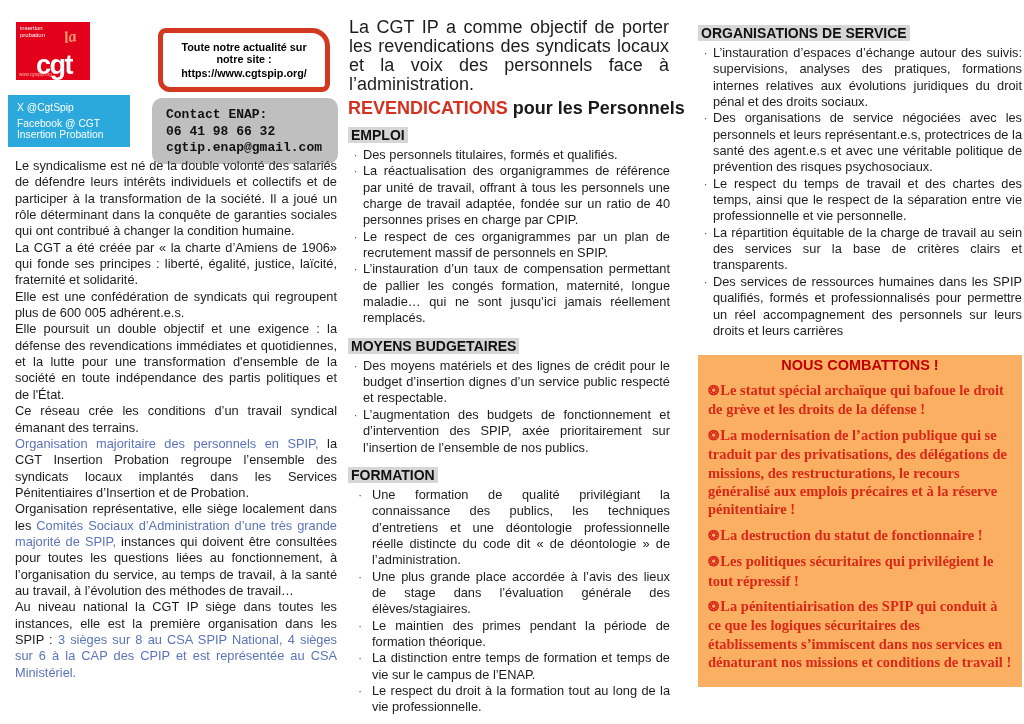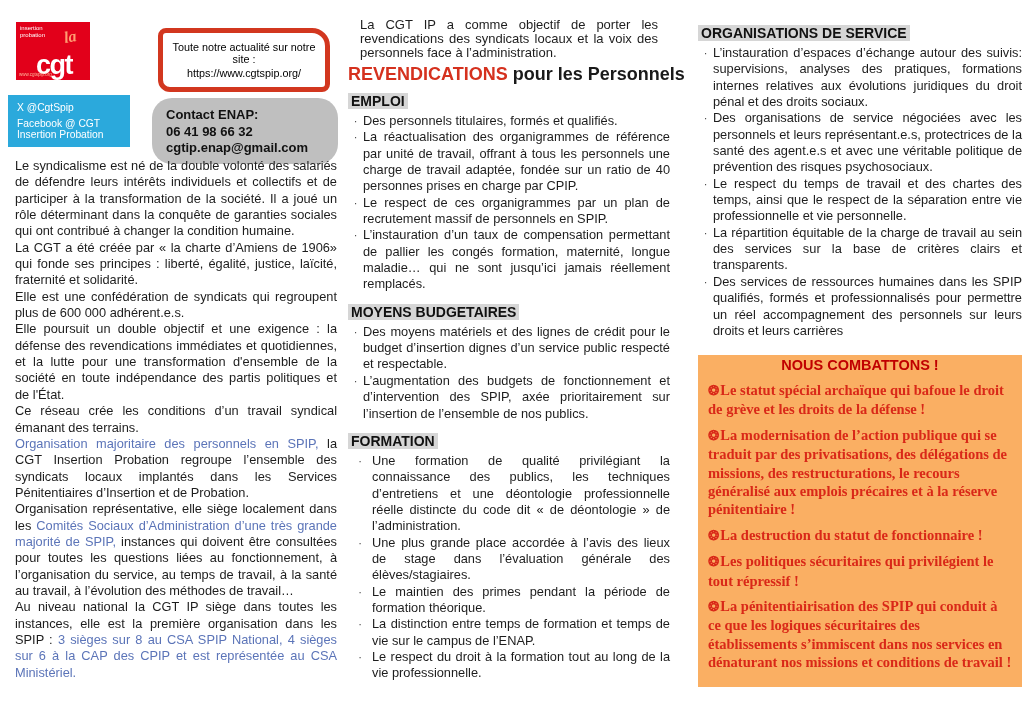--- a/index.html
+++ b/index.html
@@ -12,35 +12,35 @@
 
   
   .logo{position:absolute;left:8px;top:8px;width:74px;height:58px;background:#E2001A;color:#fff;}
   .logo-top{position:absolute;left:4px;top:3px;font-size:6px;line-height:6.5px;color:#fff;}
   .logo-la{position:absolute;right:14px;top:6px;font-size:16px;font-style:italic;font-weight:bold;font-family:"Liberation Serif",serif;color:#FF9D72;transform:rotate(-10deg);}
   .logo-cgt{position:absolute;left:20px;bottom:1px;font-size:27px;font-weight:bold;letter-spacing:-1.5px;line-height:1;color:#fff;}
   .logo-url{position:absolute;left:3px;bottom:3px;font-size:4.5px;color:#FFB79B;}
 
   
   .site-box{position:absolute;left:150px;top:14px;width:172px;height:64px;border:5px solid #D2371F;border-radius:8px 18px 8px 12px;background:#fff;box-sizing:border-box;display:flex;flex-direction:column;justify-content:space-between;padding:8px 5px;text-align:center;}
-  .site-box div{font-size:10.8px;font-weight:normal;color:#000;}
+  .site-box div{font-size:10.8px;font-weight:bold;color:#000;}
 
   
   .social-box{position:absolute;left:0;top:81px;width:122px;height:52px;background:#2BA9DC;color:#fff;box-sizing:border-box;padding:7px 9px;display:flex;flex-direction:column;justify-content:space-between;font-size:10.3px;}
 
   
-  .contact-box{position:absolute;left:144px;top:84px;width:186px;height:66px;background:#BFBFBF;border-radius:20px;box-sizing:border-box;padding:9px 8px 8px 14px;font-weight:bold;font-size:13px;line-height:16.5px;color:#111;}
+  .contact-box{position:absolute;left:144px;top:84px;width:186px;height:66px;background:#BFBFBF;border-radius:10px;box-sizing:border-box;padding:9px 8px 8px 14px;font-weight:bold;font-size:13px;line-height:16.5px;color:#111;font-family:Liberation Mono, monospace;}
 
   
   .body-text{position:absolute;left:7px;top:144px;width:322px;font-size:12.8px;line-height:16.35px;text-align:justify;}
   .para{margin:0;}
   .blue{color:#5B74B8;}
 
   
-  .intro{margin:4px 12px 0;font-size:13px;line-height:14px;text-align:justify;}
+  .intro{margin:4px 1px 0;font-size:18px;line-height:19px;text-align:justify;}
   .main-heading{margin:4px 0 4px;font-size:18px;font-weight:bold;color:#1a1a1a;white-space:nowrap;}
   .main-heading .accent{color:#D5311E;}
   .sec-title{display:inline-block;background:#D6D6D6;font-weight:bold;font-size:14px;padding:0 3px;margin:11px 0 4px;color:#111;}
   .col-mid .sec-title:first-of-type{margin-top:4px;}
 
   .li{display:flex;margin:0;}
   .dot{flex:0 0 15px;width:15px;text-align:center;font-size:11px;line-height:16.35px;color:#444;}
   .li-text{flex:1;font-size:12.8px;line-height:16.35px;text-align:justify;}
   .li.deep .dot{flex:0 0 24px;width:24px;}
 
@@ -78,21 +78,21 @@
 
     <div class="contact-box">
       <div>Contact ENAP:</div>
       <div>06 41 98 66 32</div>
       <div>cgtip.enap@gmail.com</div>
     </div>
 
     <div class="body-text" id="left-paragraphs">
         <p class="para"><span>Le syndicalisme est né de la double volonté des salariés de défendre leurs intérêts individuels et collectifs et de participer à la transformation de la société. Il a joué un rôle déterminant dans la conquête de garanties sociales qui ont contribué à changer la condition humaine.</span></p>
         <p class="para"><span>La CGT a été créée par « la charte d’Amiens de 1906» qui fonde ses principes : liberté, égalité, justice, laïcité, fraternité et solidarité.</span></p>
-        <p class="para"><span>Elle est une confédération de syndicats qui regroupent plus de 600 000 adhérent.e.s.</span></p>
+        <p class="para"><span>Elle est une confédération de syndicats qui regroupent plus de 600 005 adhérent.e.s.</span></p>
         <p class="para"><span>Elle poursuit un double objectif et une exigence : la défense des revendications immédiates et quotidiennes, et la lutte pour une transformation d'ensemble de la société en toute indépendance des partis politiques et de l'État.</span></p>
         <p class="para"><span>Ce réseau crée les conditions d’un travail syndical émanant des terrains.</span></p>
         <p class="para"><span class="blue">Organisation majoritaire des personnels en SPIP,</span><span> la CGT Insertion Probation regroupe l’ensemble des syndicats locaux implantés dans les Services Pénitentiaires d’Insertion et de Probation.</span></p>
         <p class="para"><span>Organisation représentative, elle siège localement dans les </span><span class="blue">Comités Sociaux d’Administration d’une très grande majorité de SPIP,</span><span> instances qui doivent être consultées pour toutes les questions liées au fonctionnement, à l’organisation du service, au temps de travail, à la santé au travail, à l’évolution des méthodes de travail…</span></p>
         <p class="para"><span>Au niveau national la CGT IP siège dans toutes les instances, elle est la première organisation dans les SPIP : </span><span class="blue">3 sièges sur 8 au CSA SPIP National, 4 sièges sur 6 à la CAP des CPIP et est représentée au CSA Ministériel.</span></p>
       </div>
   </div>
 
   <div class="col col-mid" id="mid-column">
     <p class="intro">La CGT IP a comme objectif de porter les revendications des syndicats locaux et la voix des personnels face à l’administration.</p>

